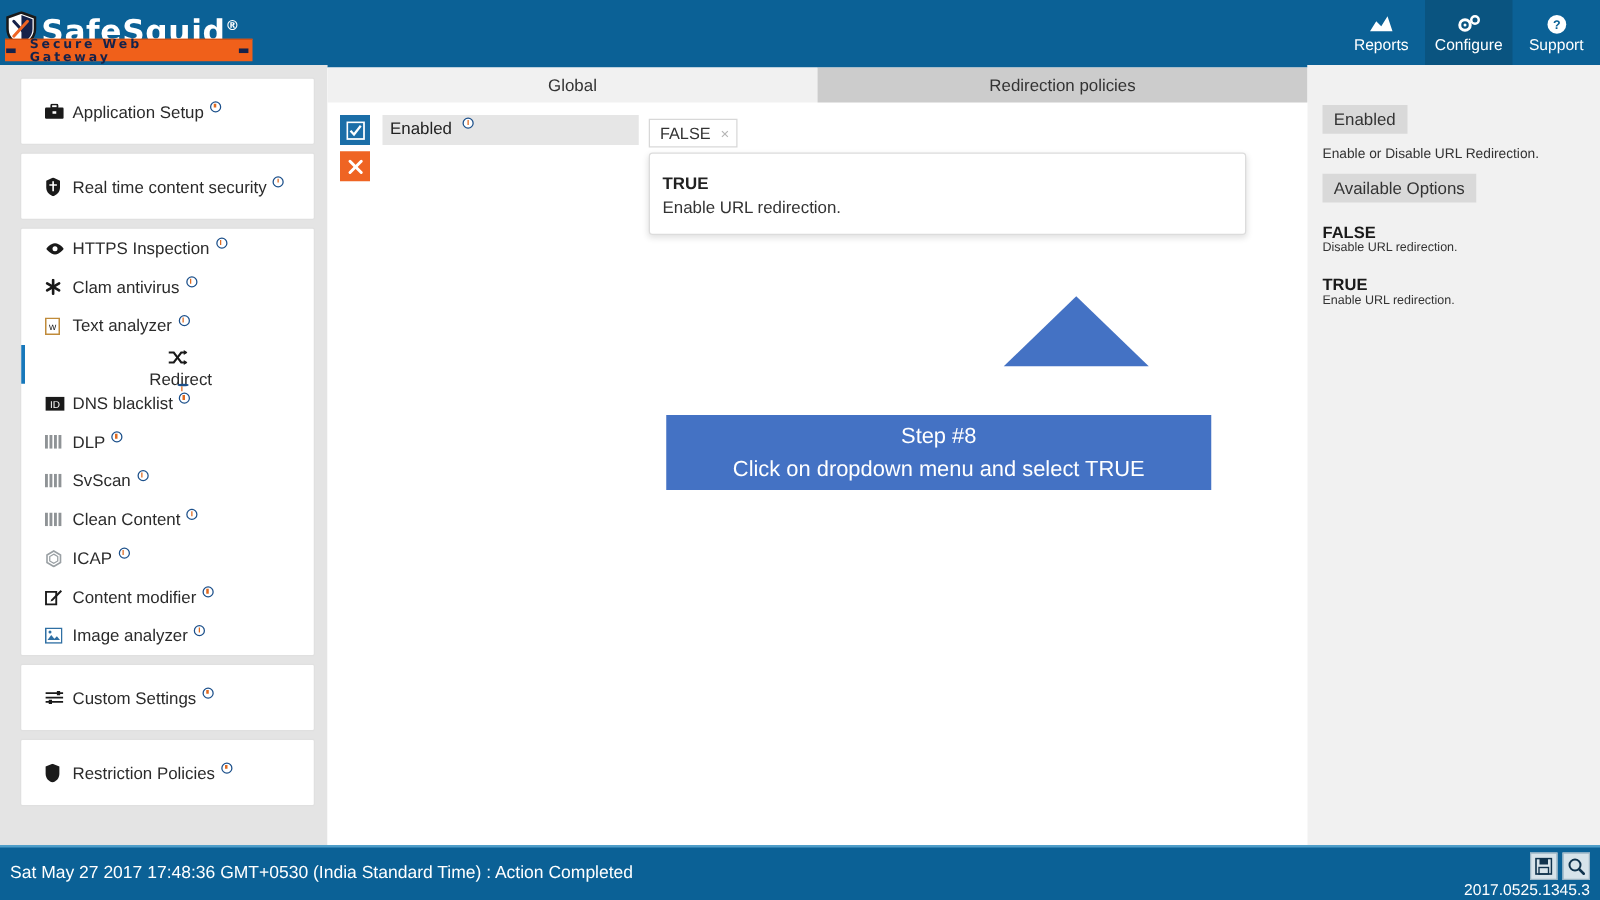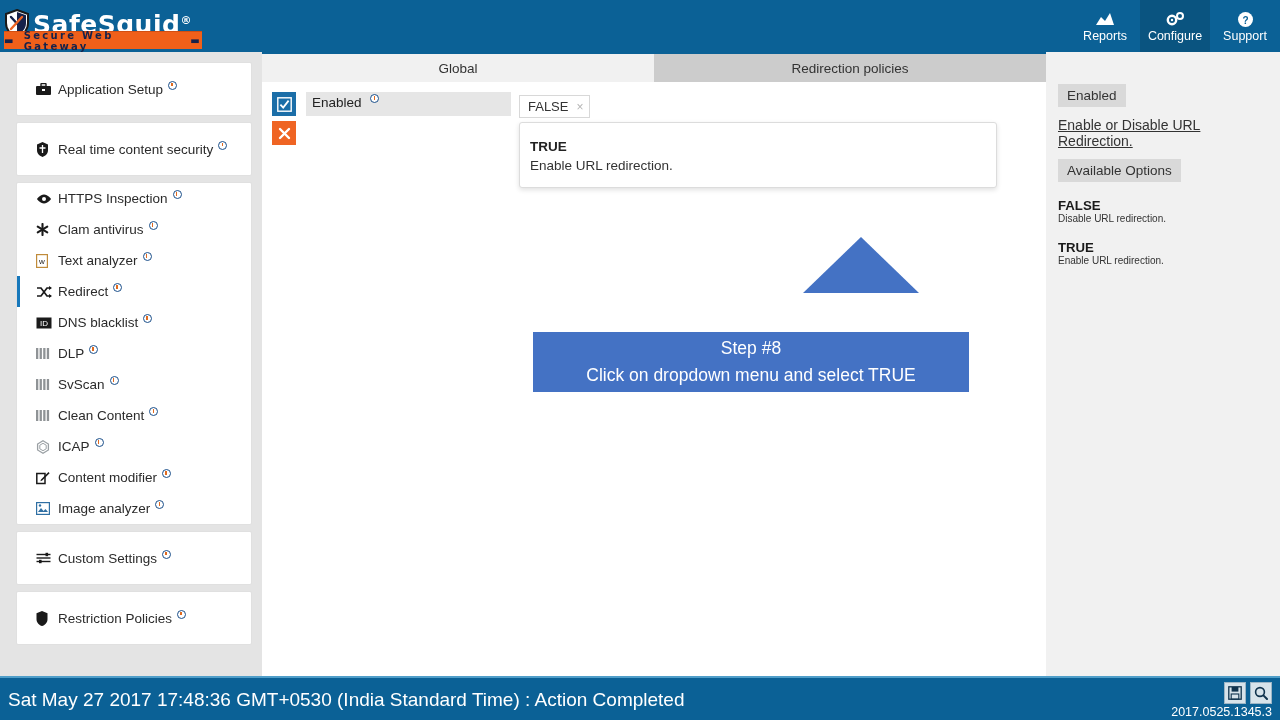--- a/index.html
+++ b/index.html
@@ -78,21 +78,21 @@
     margin-bottom: 6px;
   }
   .side-item {
     display: flex; align-items: center;
     height: 31px; padding-left: 16px;
     font-size: 13.5px; color: #2b2b2b;
     cursor: pointer; position: relative;
     border-left: 3px solid transparent;
   }
   .side-item.tall { height: 52px; }
-  .side-item.active { border-left: 3px solid #1778bb; }
+  .side-item.active { border-left: 3px solid #1778bb; flex-direction: column; }
   .side-ico {
     width: 20px; display: inline-flex;
     align-items: center; justify-content: flex-start;
     font-size: 13px; color: #1a1a1a; flex: 0 0 20px;
   }
   .side-label { margin-left: 2px; }
   .info-badge {
     display: inline-block; margin-left: 5px;
     width: 9px; height: 9px; border-radius: 50%;
     border: 1.6px solid #1b4f8a; position: relative; top: -4px;
@@ -172,34 +172,34 @@
   .rpanel {
     position: absolute; left: 1046px; top: 52px;
     width: 234px; height: 624px;
     background: #f1f1f1;
     padding: 32px 12px 0 12px;
   }
   .chip {
     display: inline-block; background: #d9d9d9;
     padding: 4px 9px; font-size: 13.5px; color: #333;
   }
-  .rp-text { font-size: 14px; color: #333; margin: 10px 0 10px 0; text-decoration: underline; }
+  .rp-text { font-size: 11px; color: #333; margin: 10px 0 10px 0; }
   .rp-opt-title { font-size: 13.2px; font-weight: bold; color: #1a1a1a; margin-top: 16px; }
   .rp-opt-desc { font-size: 10px; color: #333; }
 
   
   .footer {
     position: absolute; left: 0; top: 676px;
     width: 1280px; height: 44px;
     background: #0b6196;
     border-top: 2px solid #4f9ec9;
   }
   .footer-text {
     position: absolute; left: 8px; top: 11px;
-    color: #ffffff; font-size: 19px;
+    color: #ffffff; font-size: 14px;
   }
   .footer-icons {
     position: absolute; right: 8px; top: 4px;
     display: flex; gap: 4px;
   }
   .f-ico {
     width: 22px; height: 22px; background: #d7e3ea;
     border: 1px solid #9db6c6;
     display: flex; align-items: center; justify-content: center;
     font-size: 13px; color: #10334d; cursor: pointer;

